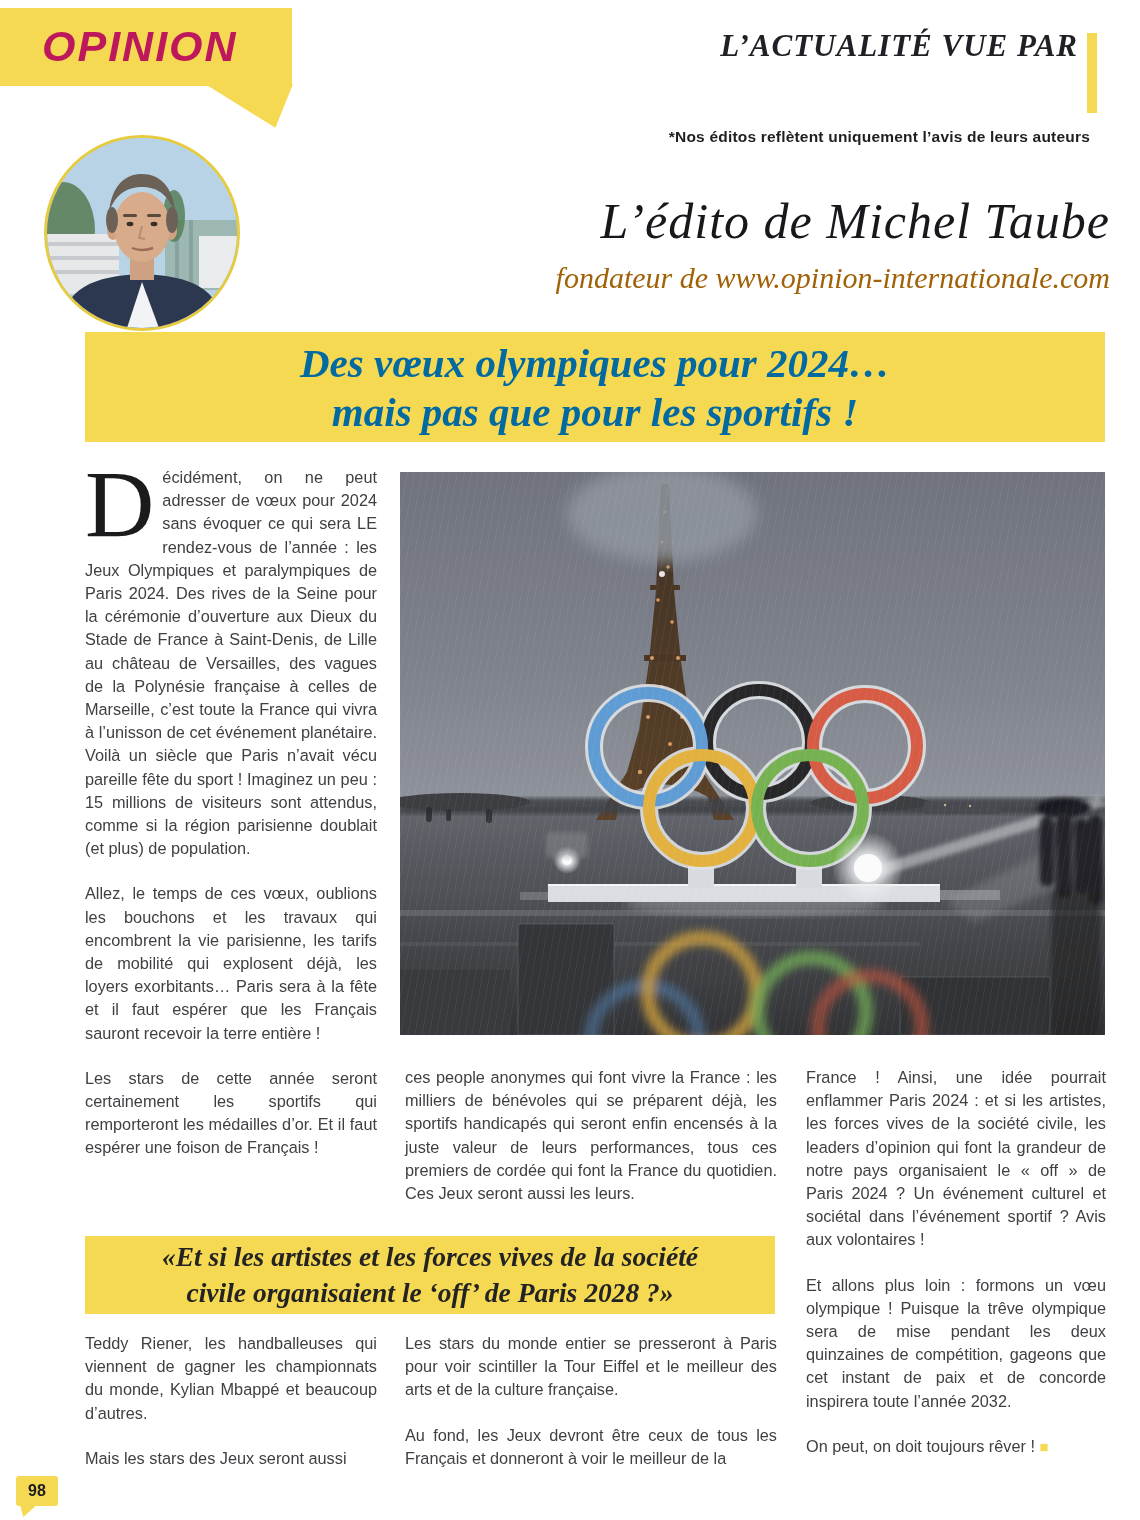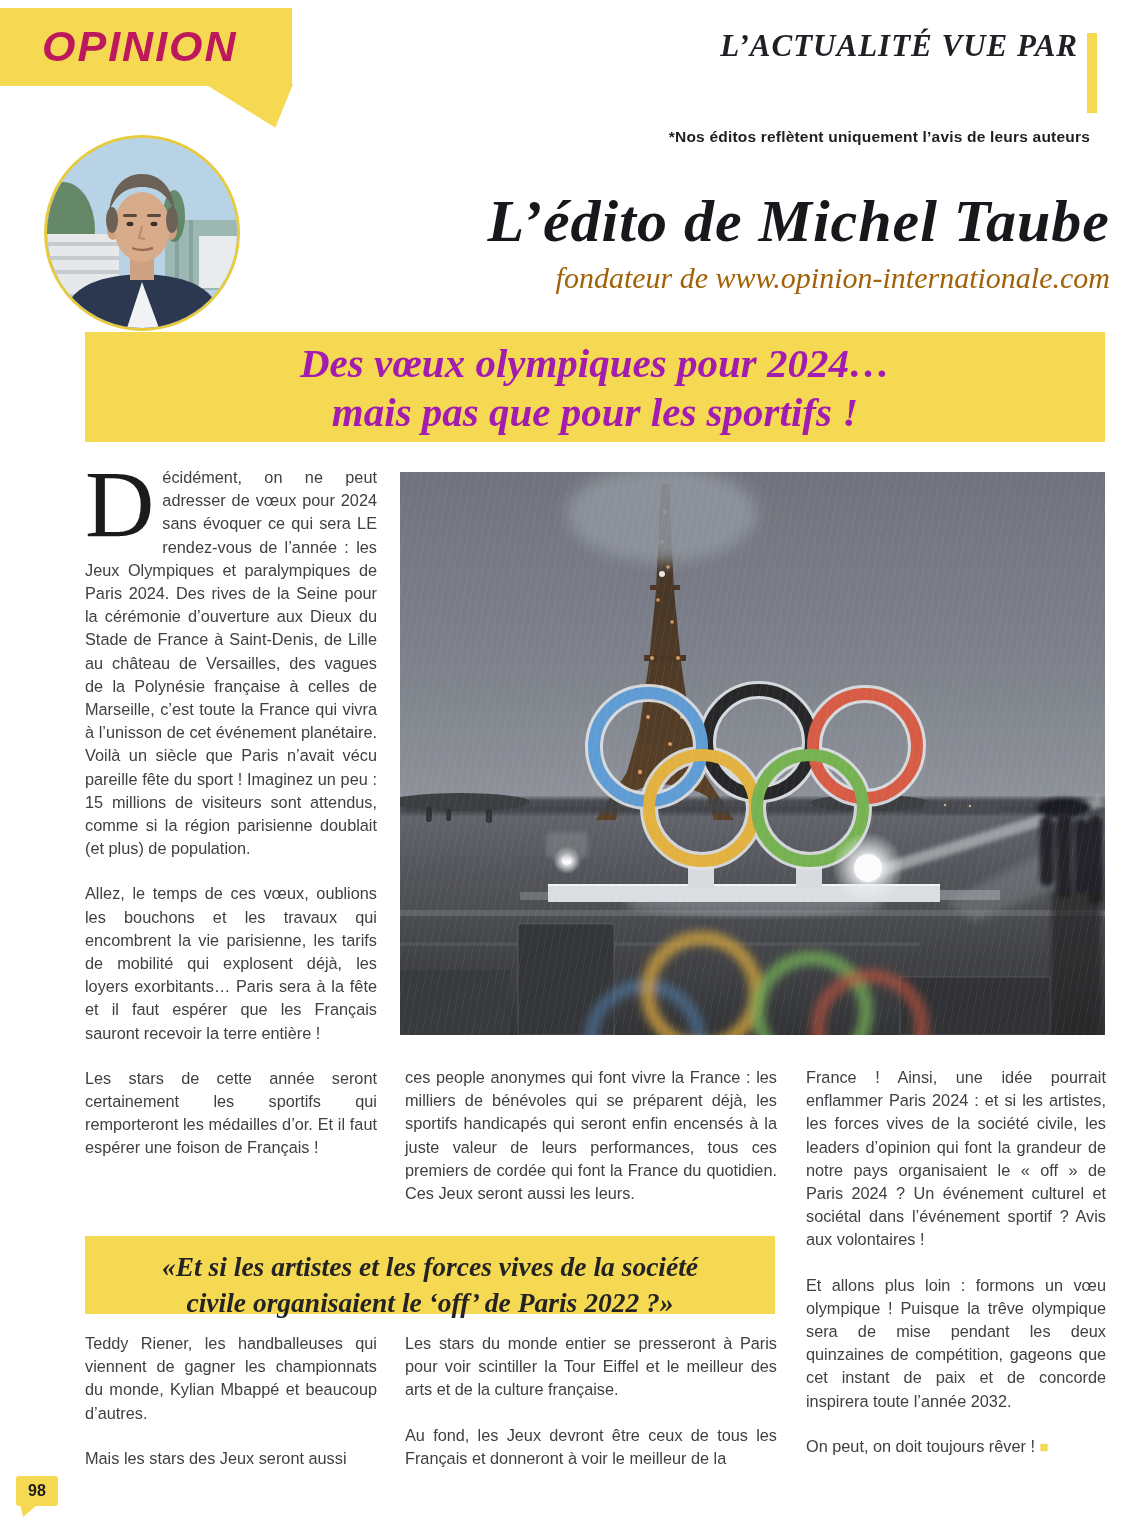--- a/index.html
+++ b/index.html
@@ -21,46 +21,46 @@
               color:#1f1f1f;letter-spacing:.2px;}
 
   
   .portrait{position:absolute;left:44px;top:135px;width:190px;height:190px;border-radius:50%;
             border:3px solid #e7cb3e;overflow:hidden;background:#b9d3e6;}
   .portrait svg{display:block;width:100%;height:100%;}
 
   
   .title-block{position:absolute;right:30px;top:184px;width:880px;text-align:right;
                font-family:"Liberation Serif",serif;color:#17181c;}
-  .edito-title{font-size:60px;line-height:74px;font-weight:700;font-style:italic;letter-spacing:1px;}
+  .edito-title{font-size:50px;line-height:74px;font-weight:400;font-style:italic;letter-spacing:1px;}
   .edito-subtitle{font-size:30px;line-height:36px;font-weight:400;font-style:italic;margin-top:2px;color:#a16207;}
 
   
   .headline{position:absolute;left:85px;top:332px;width:1020px;height:110px;background:var(--accent,#f5d952);
             text-align:center;font-family:"Liberation Serif",serif;font-style:italic;font-weight:700;
-            color:#a21caf;padding-top:7px;box-sizing:border-box;}
+            color:#0369a1;padding-top:7px;box-sizing:border-box;}
   .headline div{font-size:41px;line-height:49px;}
 
   
   .col{position:absolute;font-size:16.3px;line-height:23.2px;text-align:justify;hyphens:auto;}
   .col p{margin:0 0 22px 0;}
   .col p:last-child{margin-bottom:0;}
   #col1-top{left:85px;top:466px;width:292px;}
   #col2-top{left:405px;top:1066px;width:372px;}
   #col3{left:806px;top:1066px;width:300px;}
   #col1-bot{left:85px;top:1332px;width:292px;}
   #col2-bot{left:405px;top:1332px;width:372px;}
   .dropcap{float:left;font-family:"Liberation Serif",serif;font-size:96px;line-height:74px;
            padding:2px 8px 0 0;color:#1b1b1d;}
   .endmark{color:var(--accent,#f5d952);font-size:15px;}
 
   
   .pullquote{position:absolute;left:85px;top:1236px;width:690px;height:78px;background:var(--accent,#f5d952);
              text-align:center;font-family:"Liberation Serif",serif;font-style:italic;font-weight:700;
-             color:#232323;padding-top:13px;box-sizing:border-box;}
+             color:#232323;padding-top:3px;box-sizing:border-box;}
   .pullquote div{font-size:27.5px;line-height:36px;}
 
   
   .photo{position:absolute;left:400px;top:472px;width:705px;height:563px;overflow:hidden;background:#75777f;}
   .photo svg{display:block;width:100%;height:100%;}
   .rain{position:absolute;inset:0;pointer-events:none;
         background:repeating-linear-gradient(100deg,rgba(255,255,255,.05) 0 1px,transparent 1px 7px);}
 
   
   .pagenum{position:absolute;left:16px;top:1476px;width:42px;height:30px;background:var(--accent,#f5d952);
@@ -273,21 +273,21 @@
   </div>
 
   <div class="col" id="col3">
     <p>France ! Ainsi, une idée pourrait enflammer Paris 2024 : et si les artistes, les forces vives de la société civile, les leaders d’opinion qui font la grandeur de notre pays organisaient le « off » de Paris 2024 ? Un événement culturel et sociétal dans l’événement sportif ? Avis aux volontaires !</p>
     <p>Et allons plus loin : formons un vœu olympique ! Puisque la trêve olympique sera de mise pendant les deux quinzaines de compétition, gageons que cet instant de paix et de concorde inspirera toute l’année 2032.</p>
     <p><span>On peut, on doit toujours rêver !</span> <span class="endmark">■</span></p>
   </div>
 
   <div class="pullquote">
     <div>«Et si les artistes et les forces vives de la société</div>
-    <div>civile organisaient le ‘off’ de Paris 2022 ?»</div>
+    <div>civile organisaient le ‘off’ de Paris 2028 ?»</div>
   </div>
 
   <div class="col" id="col1-bot">
     <p>Teddy Riener, les handballeuses qui viennent de gagner les championnats du monde, Kylian Mbappé et beaucoup d’autres.</p>
     <p>Mais les stars des Jeux seront aussi</p>
   </div>
 
   <div class="col" id="col2-bot">
     <p>Les stars du monde entier se presseront à Paris pour voir scintiller la Tour Eiffel et le meilleur des arts et de la culture française.</p>
     <p>Au fond, les Jeux devront être ceux de tous les Français et donneront à voir le meilleur de la</p>

